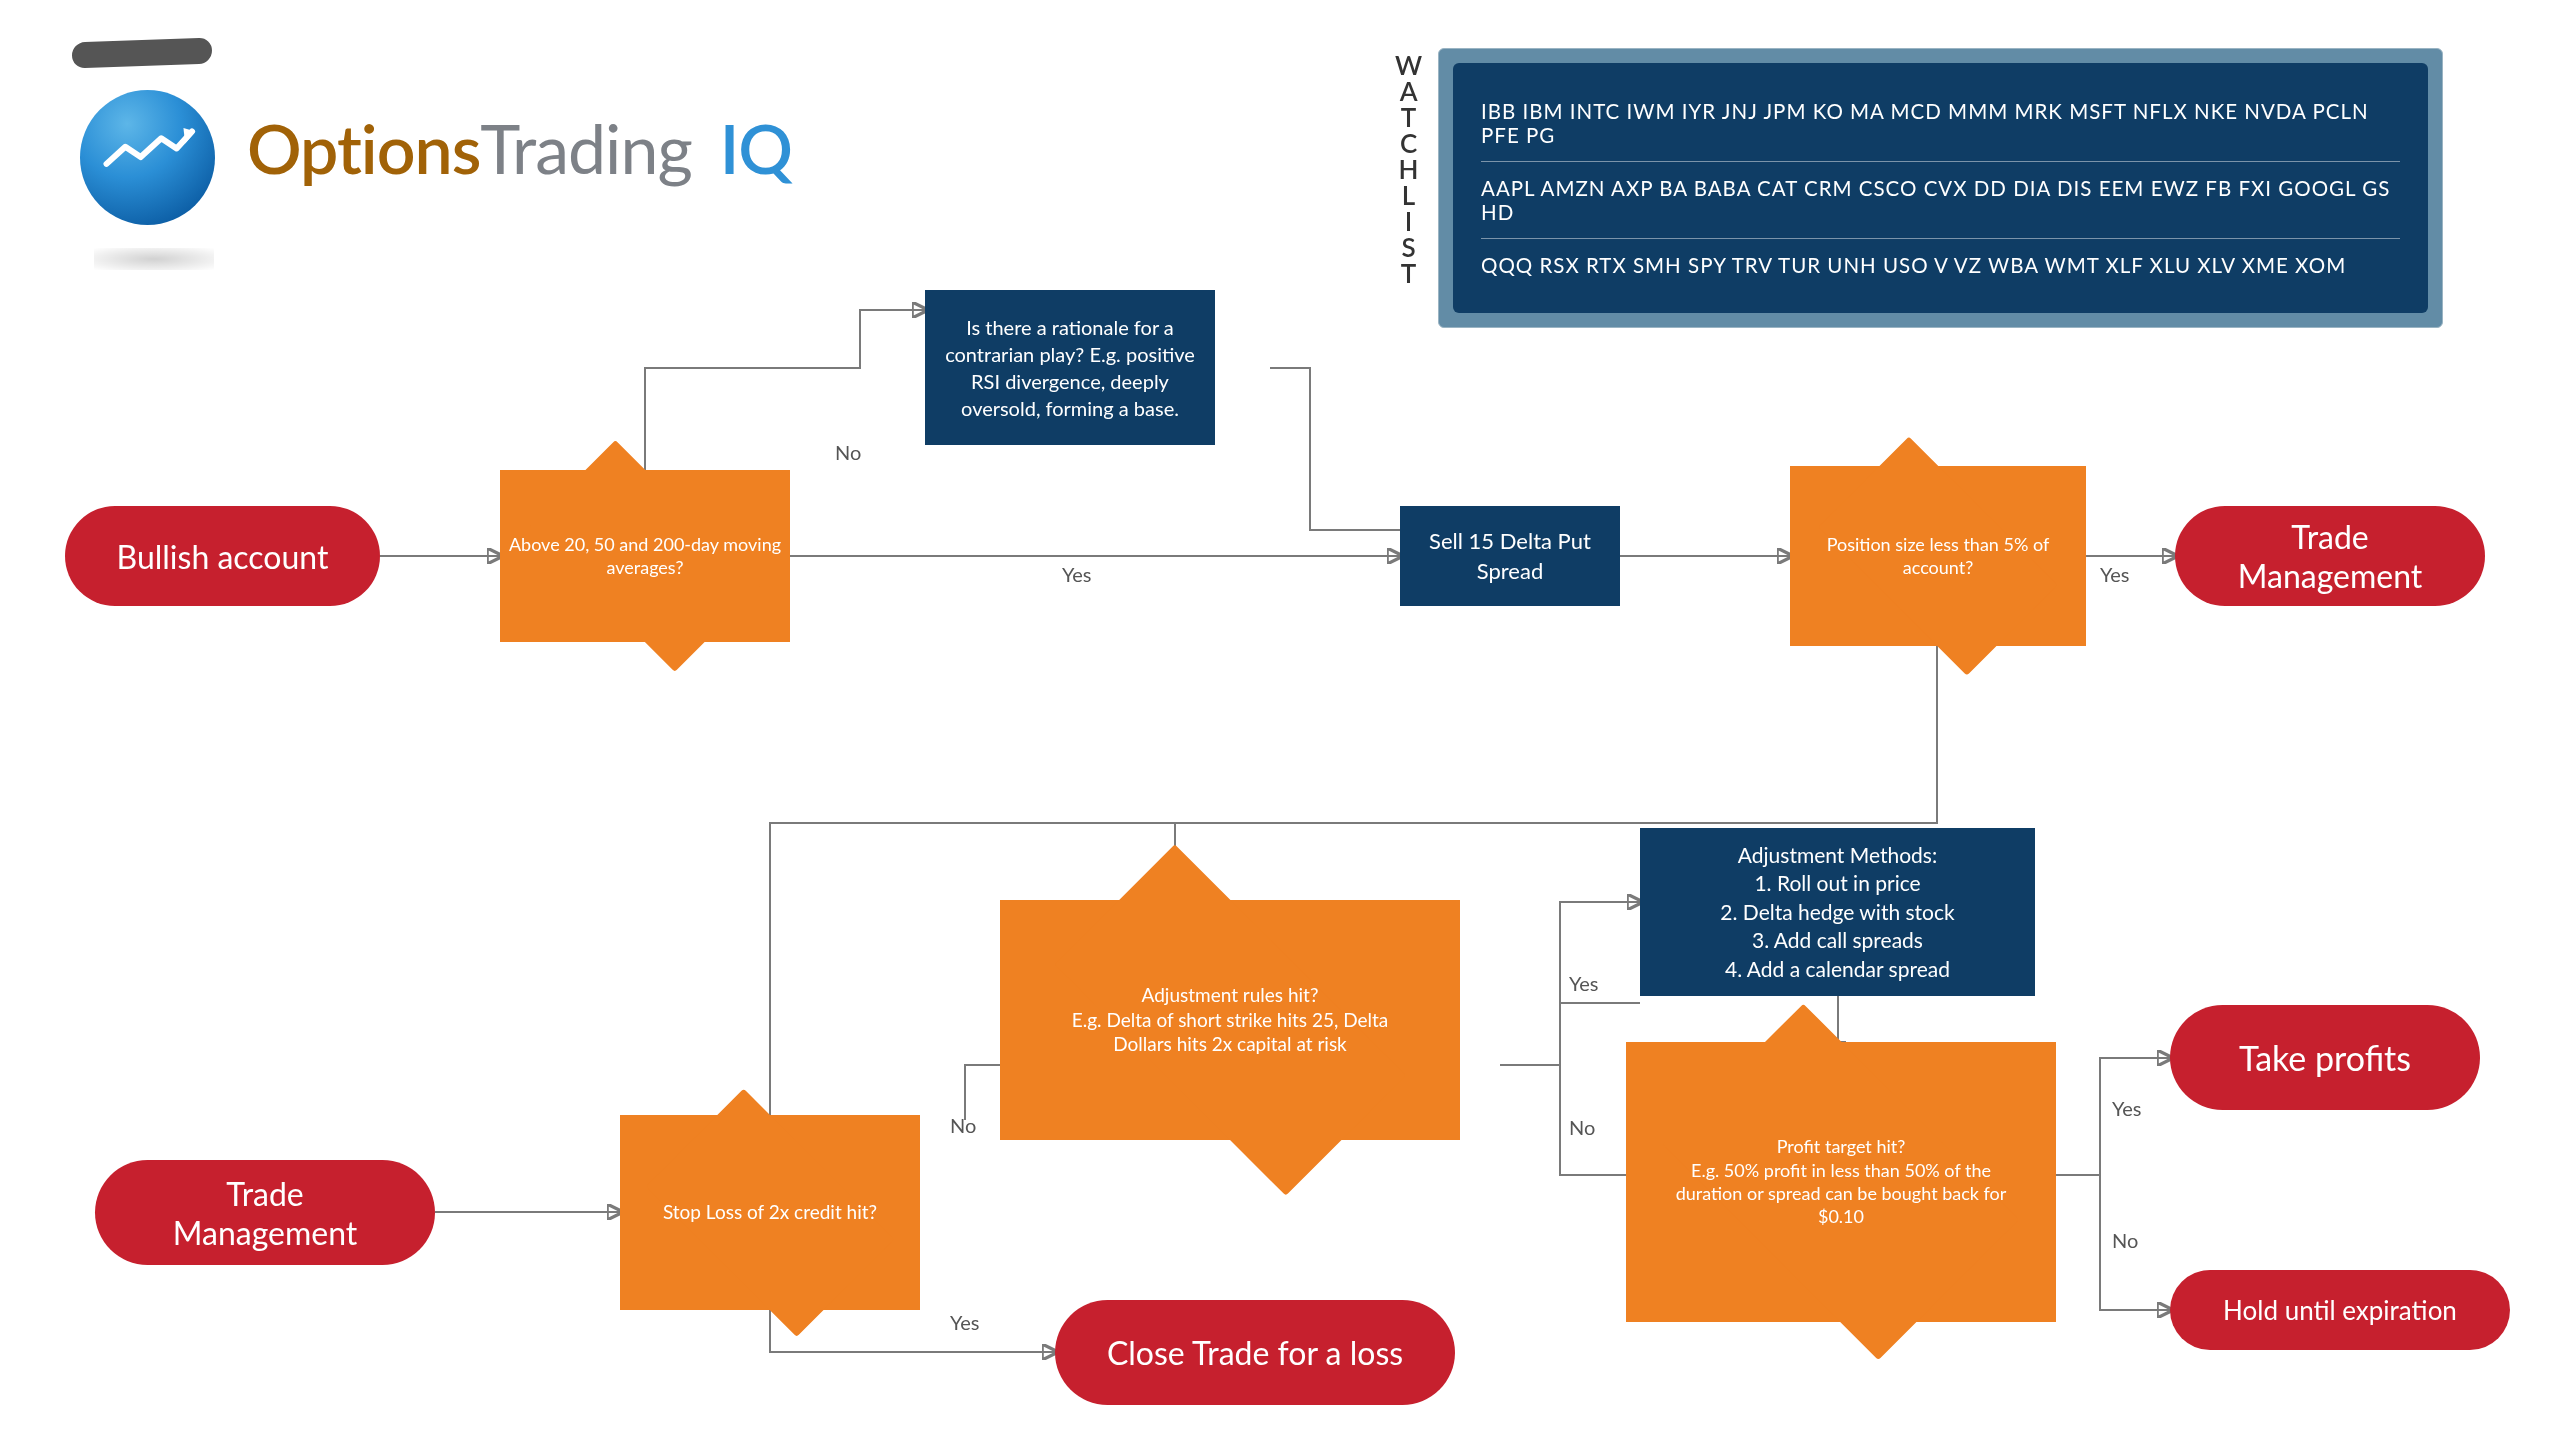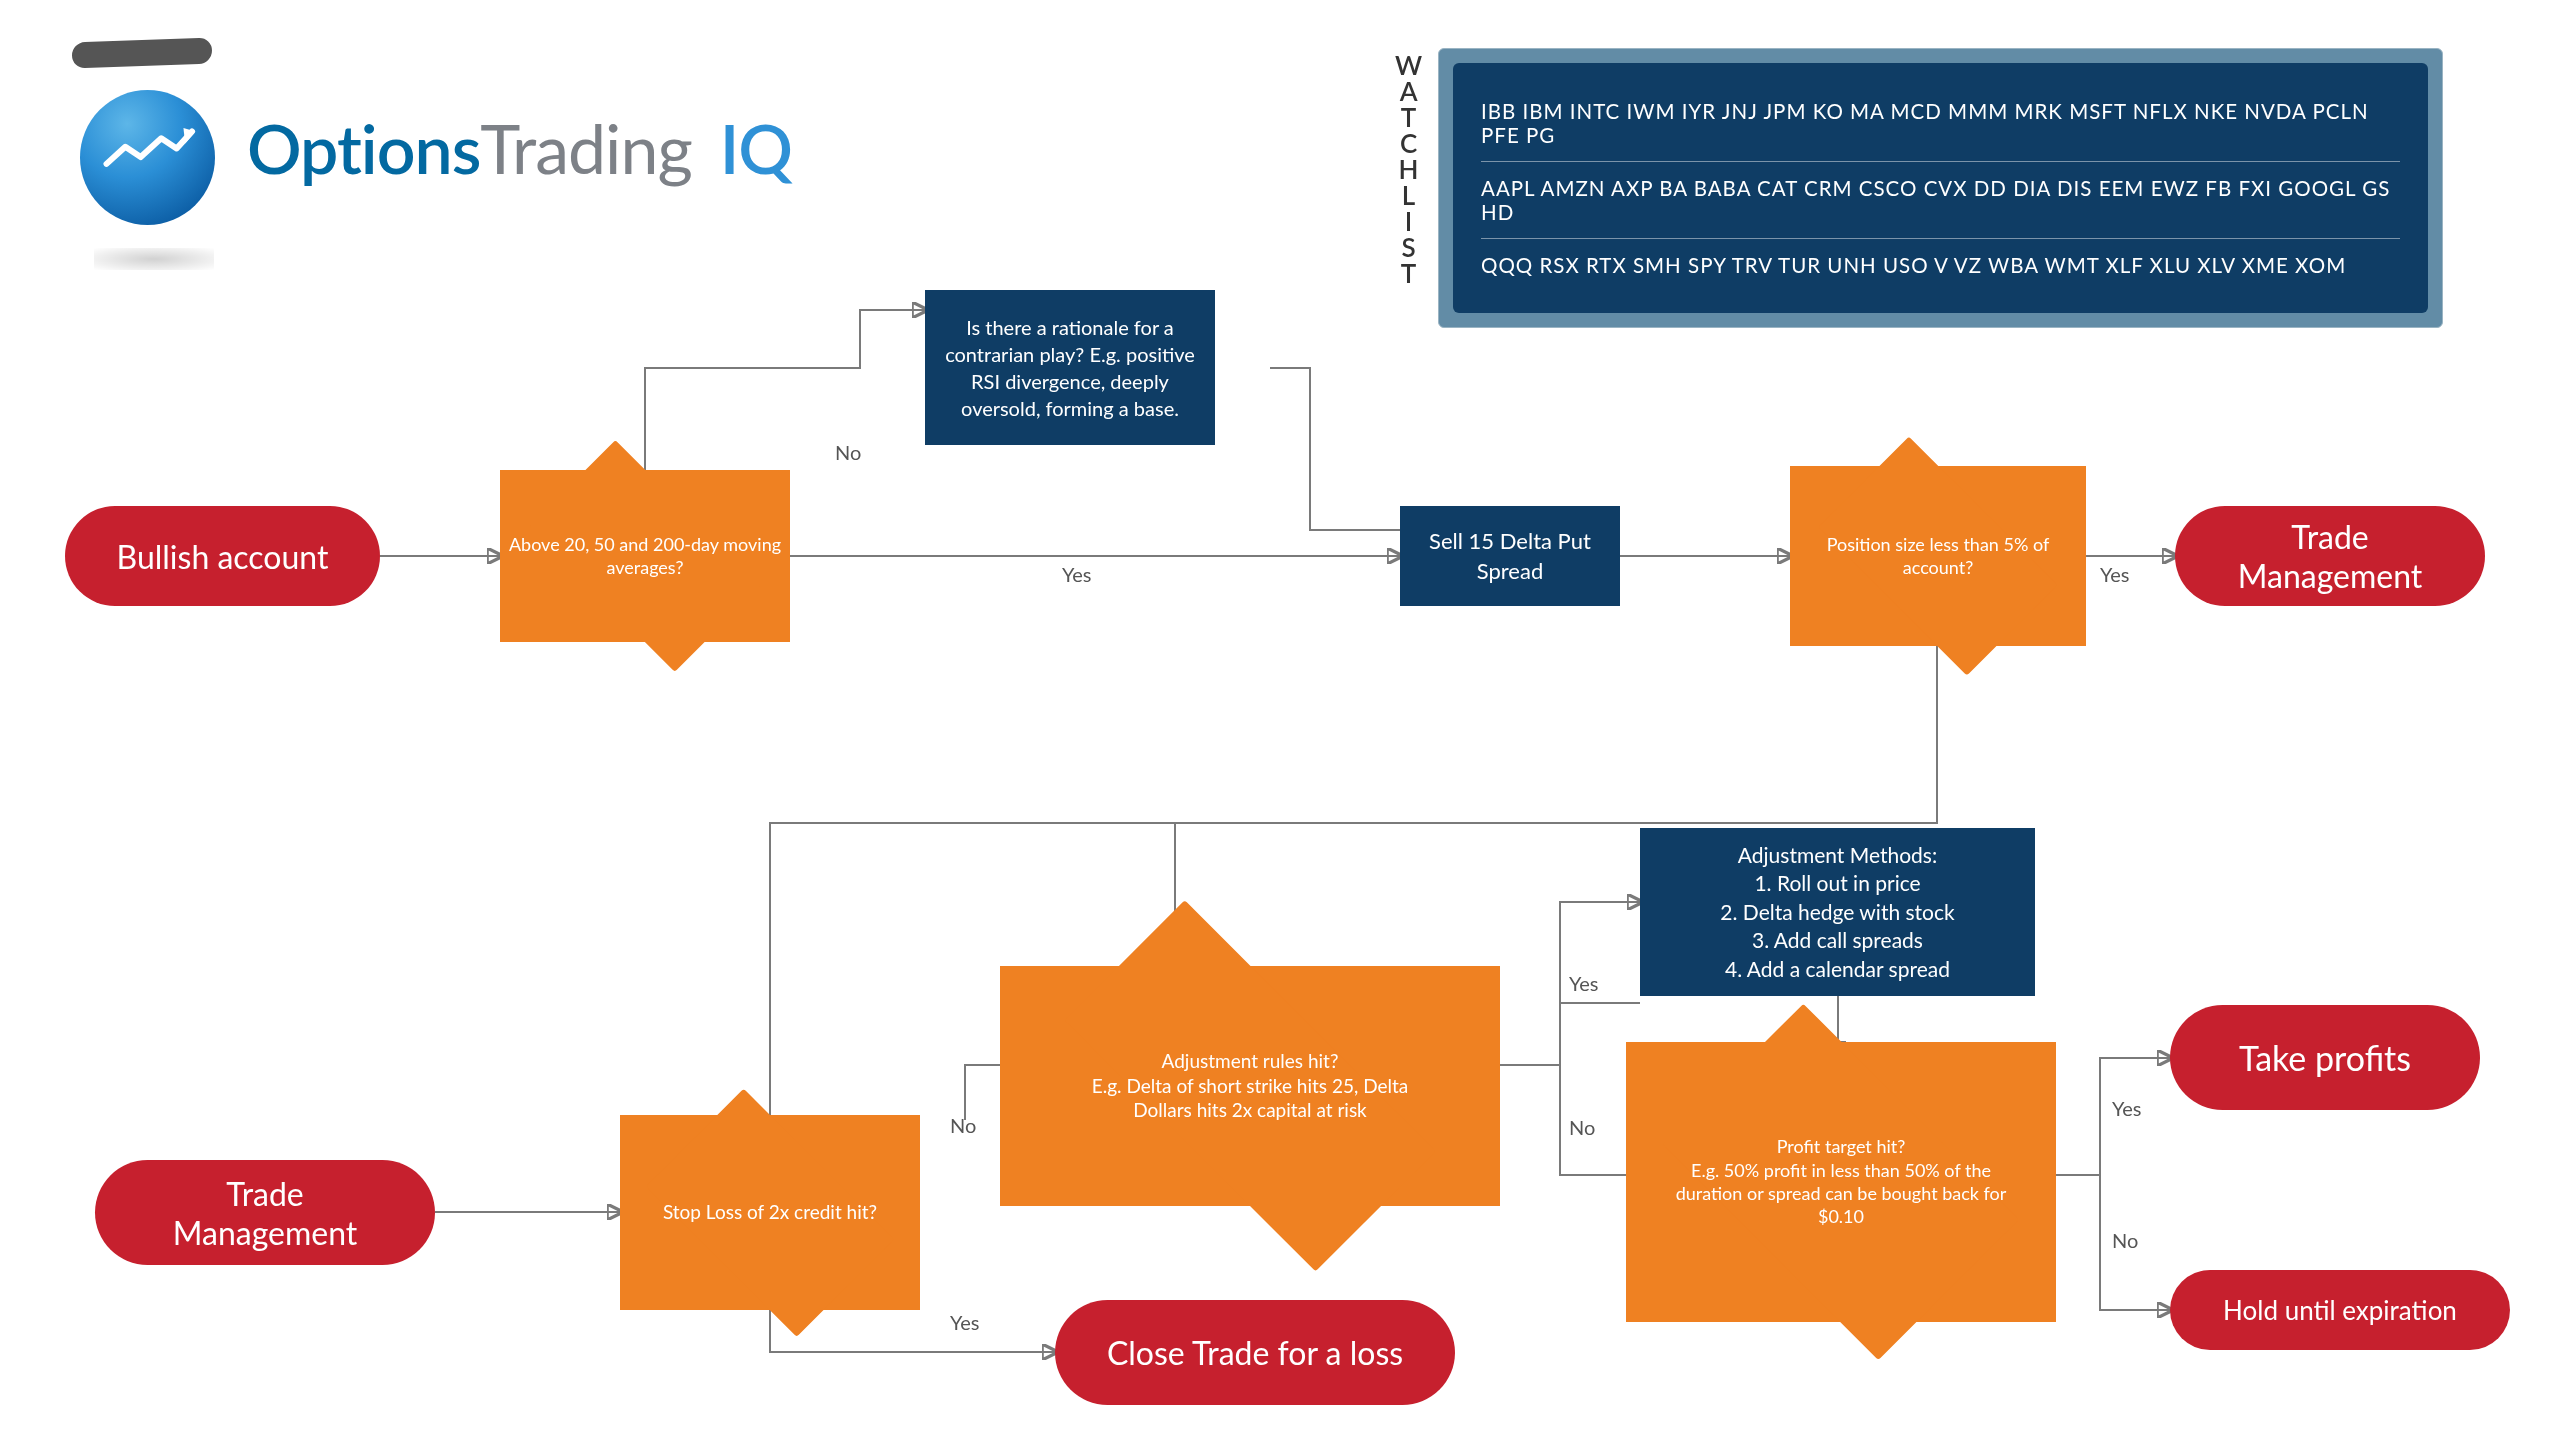--- a/index.html
+++ b/index.html
@@ -58,21 +58,21 @@
     height: 22px;
     background: radial-gradient(ellipse, rgba(0,0,0,0.18), rgba(0,0,0,0));
   }
   .logo-text {
     margin-left: 32px;
     font-size: 68px;
     font-weight: 600;
     letter-spacing: -1px;
     white-space: nowrap;
   }
-  .logo-text .opt  { color: #0369a1; text-align: right; }
+  .logo-text .opt  { color: #a16207; text-align: right; }
   .logo-text .trad { color: #7d8187; font-weight: 400; }
   .logo-text .iq   { color: #2f91d6; margin-left: 12px; }
 
   
   .watchlist-label {
     position: absolute;
     top: 52px;
     left: 1395px;
     font-size: 26px;
     font-weight: 600;
@@ -300,21 +300,21 @@
 
 <div class="decision" style="left:620px; top:1115px; width:300px; height:195px;">
   <div class="diamond-shape"></div>
   <div class="decision-inner" style="font-size:19px;">Stop Loss of 2x credit hit?</div>
 </div>
 
 <div class="pill" style="left:1055px; top:1300px; width:400px; height:105px;">
   <span>Close Trade for a loss</span>
 </div>
 
-<div class="decision" style="left:1000px; top:966px; width:500px; height:240px;">
+<div class="decision" style="left:1000px; top:900px; width:460px; height:240px;">
   <div class="diamond-shape"></div>
   <div class="decision-inner" style="font-size:19px; white-space:pre-line; padding:0 70px;">Adjustment rules hit?
 E.g. Delta of short strike hits 25, Delta Dollars hits 2x capital at risk</div>
 </div>
 
 <div class="rect" style="left:1640px; top:828px; width:395px; height:168px; font-size:21px; white-space:pre-line;">
   <span>Adjustment Methods:
 1. Roll out in price
 2. Delta hedge with stock
 3. Add call spreads

